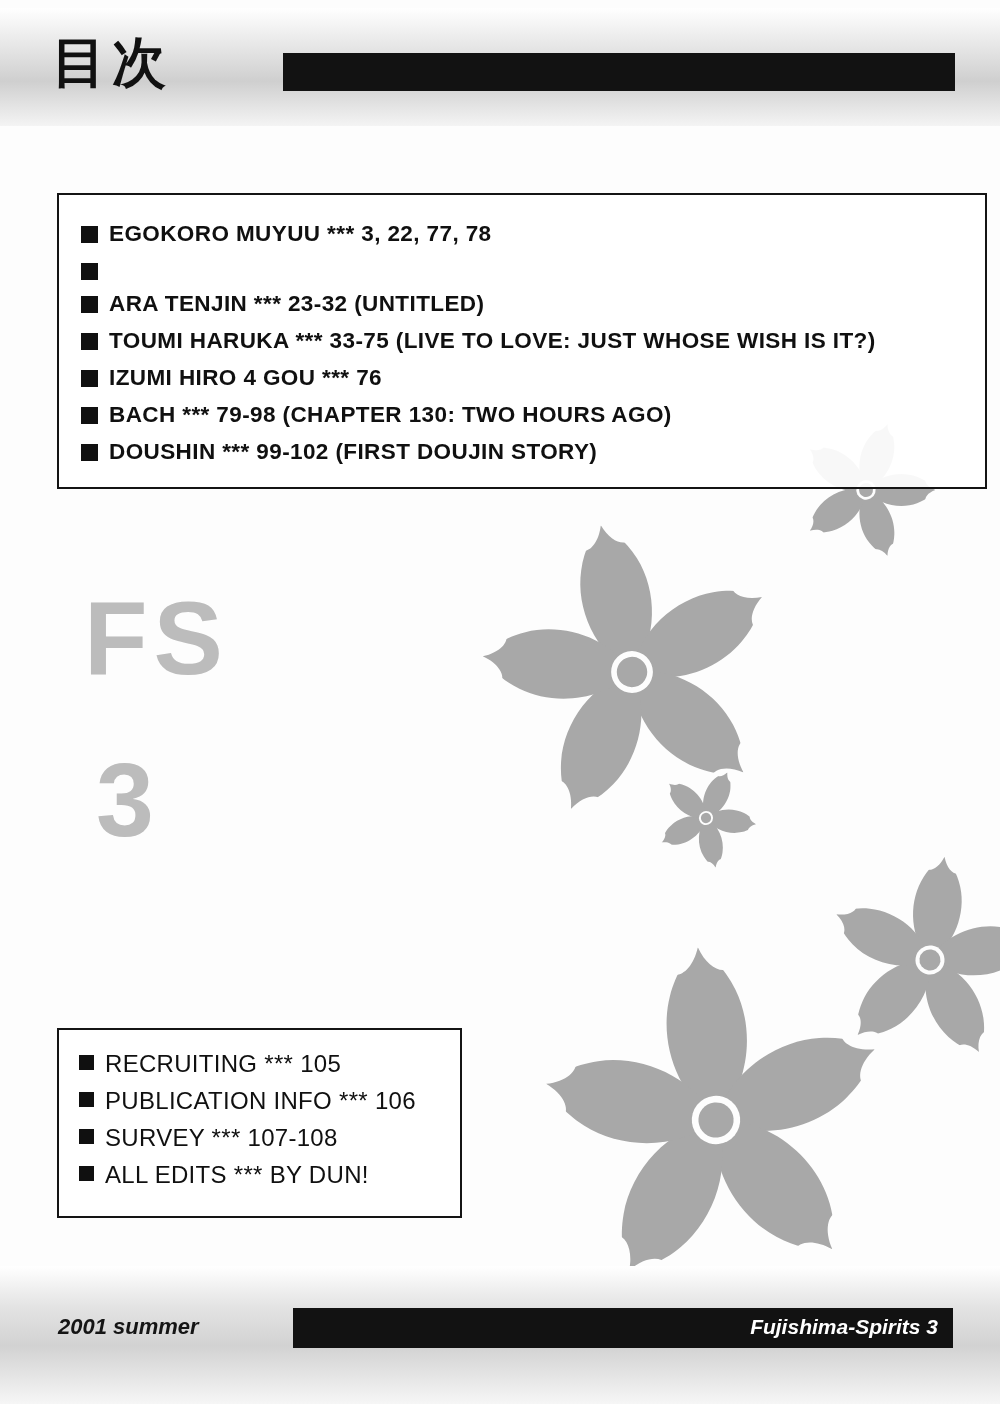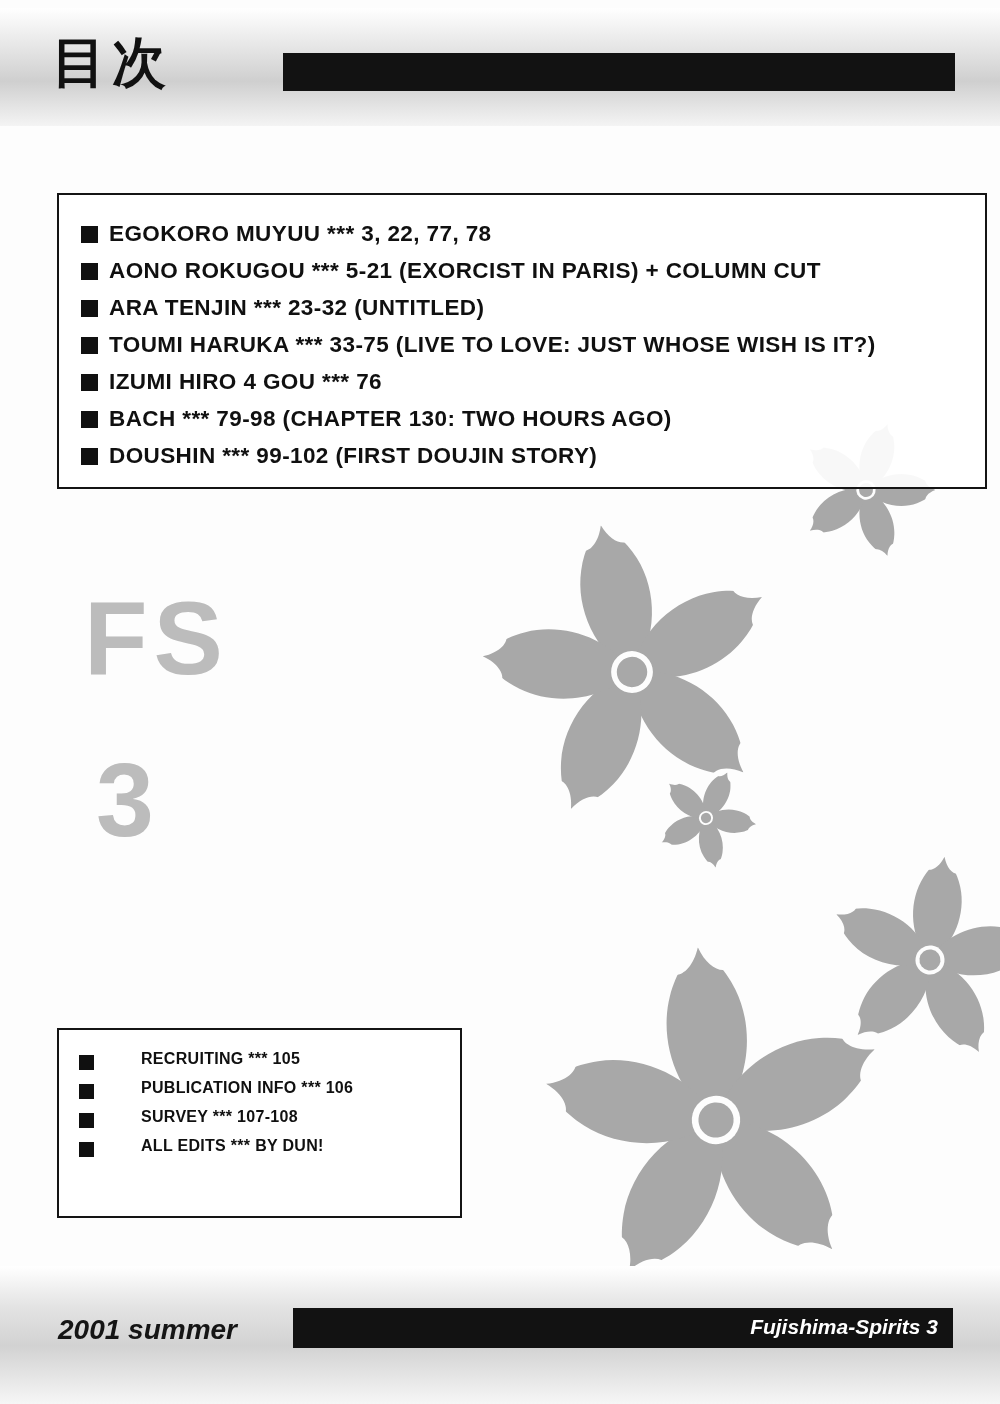--- a/index.html
+++ b/index.html
@@ -83,25 +83,24 @@
     align-items: flex-start;
     margin-bottom: 11px;
     color: #101010;
   }
   #toc-main .toc-item {
     font-size: 22.5px;
     font-weight: bold;
     letter-spacing: 0.4px;
   }
   #toc-back .toc-item {
-    font-size: 16px;
-    font-weight: bold;
+    font-size: 24px;
+    font-weight: normal;
     letter-spacing: 0.3px;
     margin-bottom: 9px;
-    gap: 36px;
   }
   .bullet {
     display: inline-block;
     background: #101010;
     margin-right: 11px;
     flex: none;
   }
   #toc-main .bullet { width: 17px; height: 17px; margin-top: 5px; }
   #toc-back .bullet { width: 15px; height: 15px; margin-top: 5px; }
 
@@ -140,21 +139,21 @@
     left: 293px;
     top: 1308px;
     width: 660px;
     height: 40px;
     background: #121212;
   }
   .footer-left {
     position: absolute;
     left: 58px;
     top: 1314px;
-    font-size: 28px;
+    font-size: 22px;
     font-style: italic;
     font-weight: bold;
     color: #151515;
   }
   .footer-right {
     position: absolute;
     right: 62px;
     top: 1315px;
     font-size: 21px;
     font-style: italic;
@@ -217,21 +216,20 @@
     <div class="header-bar"></div>
   </div>
 
   <div class="toc-box" id="toc-main">
     <div class="toc-item">
       <span class="bullet"></span>
       <span>EGOKORO MUYUU *** 3, 22, 77, 78</span>
     </div>
     <div class="toc-item">
       <span class="bullet"></span>
-      <span>AONO ROKUGOU *** 5-21 (EXORCIST IN PARIS) + COLUMN CUT</span>
     </div>
     <div class="toc-item">
       <span class="bullet"></span>
       <span>ARA TENJIN *** 23-32 (UNTITLED)</span>
     </div>
     <div class="toc-item">
       <span class="bullet"></span>
       <span>TOUMI HARUKA *** 33-75 (LIVE TO LOVE: JUST WHOSE WISH IS IT?)</span>
     </div>
     <div class="toc-item">

